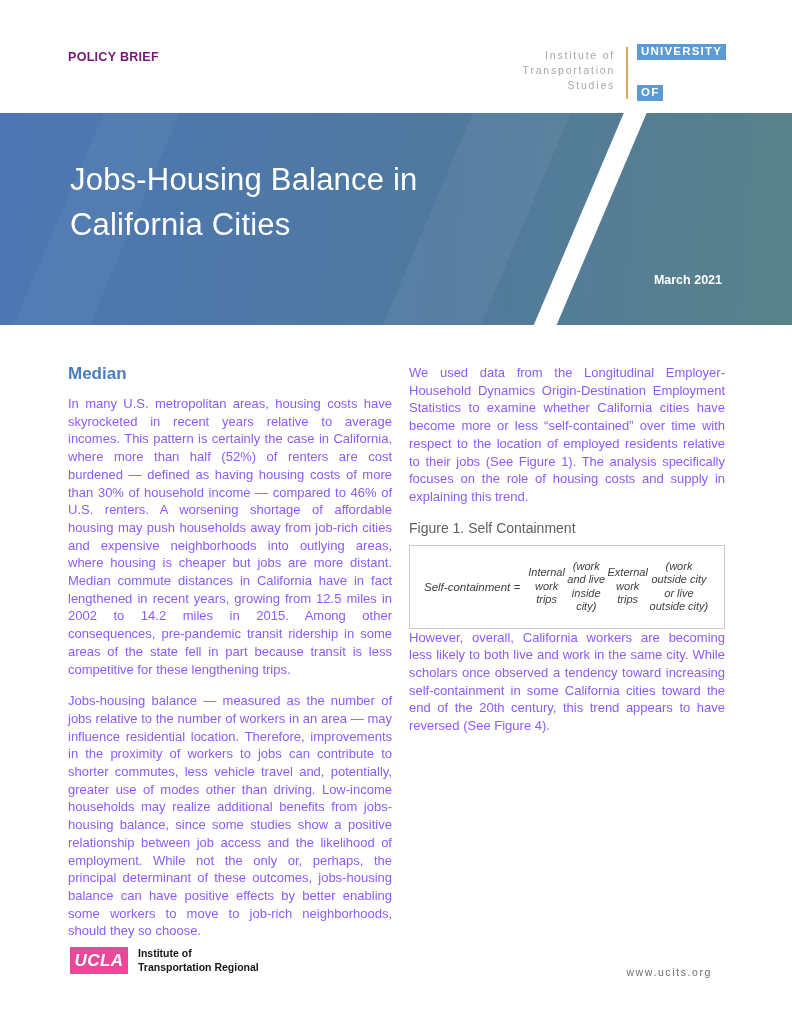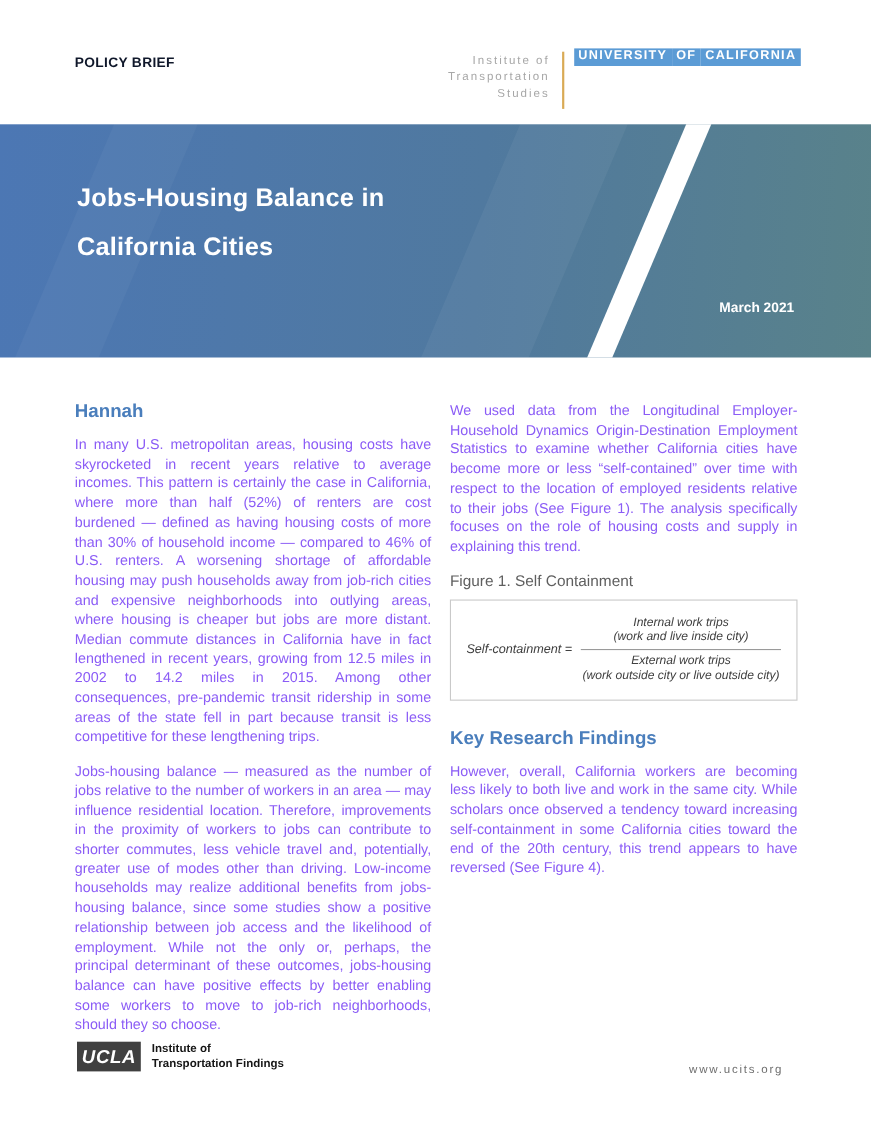--- a/index.html
+++ b/index.html
@@ -10,48 +10,48 @@
     overflow:hidden;
   }
 
   
   .top-header {
     position:absolute; top:44px; left:68px; right:64px;
     display:flex; justify-content:space-between; align-items:flex-start;
   }
   .policy-brief {
     margin-top:6px; font-size:12.5px; font-weight:bold;
-    color:#0f172a; letter-spacing:0.3px;
+    color:#701a75; letter-spacing:0.3px;
   }
   .logo-group { display:flex; align-items:flex-start; }
   .its-lines {
     text-align:right; font-size:10.5px; color:#a7a7a7;
     letter-spacing:1.8px; line-height:15px; margin-top:4px; font-weight:normal;
   }
   .gold-divider { width:2px; height:52px; background:#d9aa55; margin:3px 9px 0 11px; }
-  .uc-blocks { display:flex; align-items:flex-start; }
+  .uc-blocks { display:flex; flex-direction:column; align-items:flex-start;gap:23px; }
   .uc-block {
     background:#5b9bd5; color:#ffffff; font-weight:bold;
     font-size:11.5px; letter-spacing:1.2px;
     padding:1px 4px 3px; margin-bottom:2px;
   }
 
   
   .banner {
     position:absolute; top:113px; left:0; width:792px; height:212px;
     background:linear-gradient(94deg, #4c77b4 0%, #50799f 55%, #59828a 100%);
     overflow:hidden;
   }
   .diag { position:absolute; transform:rotate(23deg); }
   .diag-white { width:21px; height:300px; background:#ffffff; top:-40px; left:578px; }
   .diag-faint1 { width:90px; height:340px; background:rgba(255,255,255,0.05); top:-60px; left:430px; }
   .diag-faint2 { width:70px; height:340px; background:rgba(255,255,255,0.04); top:-60px; left:60px; }
   .banner-title {
     position:absolute; left:70px; top:44px;
-    color:#ffffff; font-weight:bold; font-size:23px; line-height:45px;
+    color:#ffffff; font-weight:normal; font-size:31px; line-height:45px;
     letter-spacing:0.2px;
   }
   .banner-authors {
     position:absolute; left:70px; top:148px;
     color:#ffffff; font-weight:bold; font-size:12.5px; line-height:18.5px;
   }
   .author-indent { padding-left:14px; }
   .banner-date {
     position:absolute; right:70px; top:160px;
     color:#ffffff; font-weight:bold; font-size:12.5px;
@@ -74,31 +74,31 @@
   .fig-caption { margin:9px 0 9px; font-size:14px; color:#5f5f5f; }
   .fig-box {
     border:1px solid #c9c9c9; background:#ffffff;
     padding:14px 14px; display:flex; align-items:center;
   }
   .fig-label {
     font-style:italic; font-size:11.5px; color:#404040;
     white-space:nowrap; margin-right:8px;
   }
   .fraction {
-    flex:1; display:flex; flex-direction:column; align-items:center;
+    flex:1; display:flex; flex-direction:row; align-items:center;
     font-style:italic; font-size:11px; color:#404040; line-height:13.5px;
     text-align:center;
   }
   .frac-line { align-self:stretch; height:1px; background:#9a9a9a; margin:3px 0 4px; }
   .findings-heading { margin-top:24px; }
 
   
   .footer-logo { position:absolute; left:70px; top:947px; display:flex; align-items:center; }
   .ucla-box {
-    width:58px; height:27px; background:#404040; color:#ffffff;
+    width:58px; height:27px; background:#ec4899; color:#ffffff;
     display:flex; align-items:center; justify-content:center;
     font-weight:bold; font-style:italic; font-size:17px; letter-spacing:0.5px;
   }
   .footer-org {
     margin-left:10px; font-size:10.5px; font-weight:bold;
     color:#161616; line-height:13.5px;
   }
   .website {
     position:absolute; right:80px; top:966px;
     font-size:10.5px; color:#6f6f6f; letter-spacing:1.6px;
@@ -132,48 +132,47 @@
     <div class="diag diag-white"></div>
     <div class="banner-title">
       <div>Jobs-Housing Balance in</div>
       <div>California Cities</div>
     </div>
     <div class="banner-date">March 2021</div>
   </div>
 
   <div class="main">
     <div class="col-left">
-      <h2 class="section-heading">Hannah</h2>
+      <h2 class="section-heading">Median</h2>
       <p class="body">In many U.S. metropolitan areas, housing costs have skyrocketed in recent years relative to average incomes. This pattern is certainly the case in California, where more than half (52%) of renters are cost burdened — defined as having housing costs of more than 30% of household income — compared to 46% of U.S. renters. A worsening shortage of affordable housing may push households away from job-rich cities and expensive neighborhoods into outlying areas, where housing is cheaper but jobs are more distant. Median commute distances in California have in fact lengthened in recent years, growing from 12.5 miles in 2002 to 14.2 miles in 2015. Among other consequences, pre-pandemic transit ridership in some areas of the state fell in part because transit is less competitive for these lengthening trips.</p>
       <p class="body">Jobs-housing balance — measured as the number of jobs relative to the number of workers in an area — may influence residential location. Therefore, improvements in the proximity of workers to jobs can contribute to shorter commutes, less vehicle travel and, potentially, greater use of modes other than driving. Low-income households may realize additional benefits from jobs-housing balance, since some studies show a positive relationship between job access and the likelihood of employment. While not the only or, perhaps, the principal determinant of these outcomes, jobs-housing balance can have positive effects by better enabling some workers to move to job-rich neighborhoods, should they so choose.</p>
     </div>
 
     <div class="col-right">
       <p class="body">We used data from the Longitudinal Employer-Household Dynamics Origin-Destination Employment Statistics to examine whether California cities have become more or less “self-contained” over time with respect to the location of employed residents relative to their jobs (See Figure 1). The analysis specifically focuses on the role of housing costs and supply in explaining this trend.</p>
 
       <div class="fig-caption">Figure 1. Self Containment</div>
 
       <div class="fig-box">
         <div class="fig-label">Self-containment =</div>
         <div class="fraction">
           <div>Internal work trips</div>
           <div>(work and live inside city)</div>
           <div class="frac-line"></div>
           <div>External work trips</div>
           <div>(work outside city or live outside city)</div>
         </div>
       </div>
 
-      <h2 class="section-heading findings-heading">Key Research Findings</h2>
       <p class="body">However, overall, California workers are becoming less likely to both live and work in the same city. While scholars once observed a tendency toward increasing self-containment in some California cities toward the end of the 20th century, this trend appears to have reversed (See Figure 4).</p>
     </div>
   </div>
 
   <div class="footer-logo">
     <div class="ucla-box">UCLA</div>
     <div class="footer-org">
       <div>Institute of</div>
-      <div>Transportation Findings</div>
+      <div>Transportation Regional</div>
     </div>
   </div>
   <div class="website">www.ucits.org</div>
 
 </div>
 
 </body></html>

